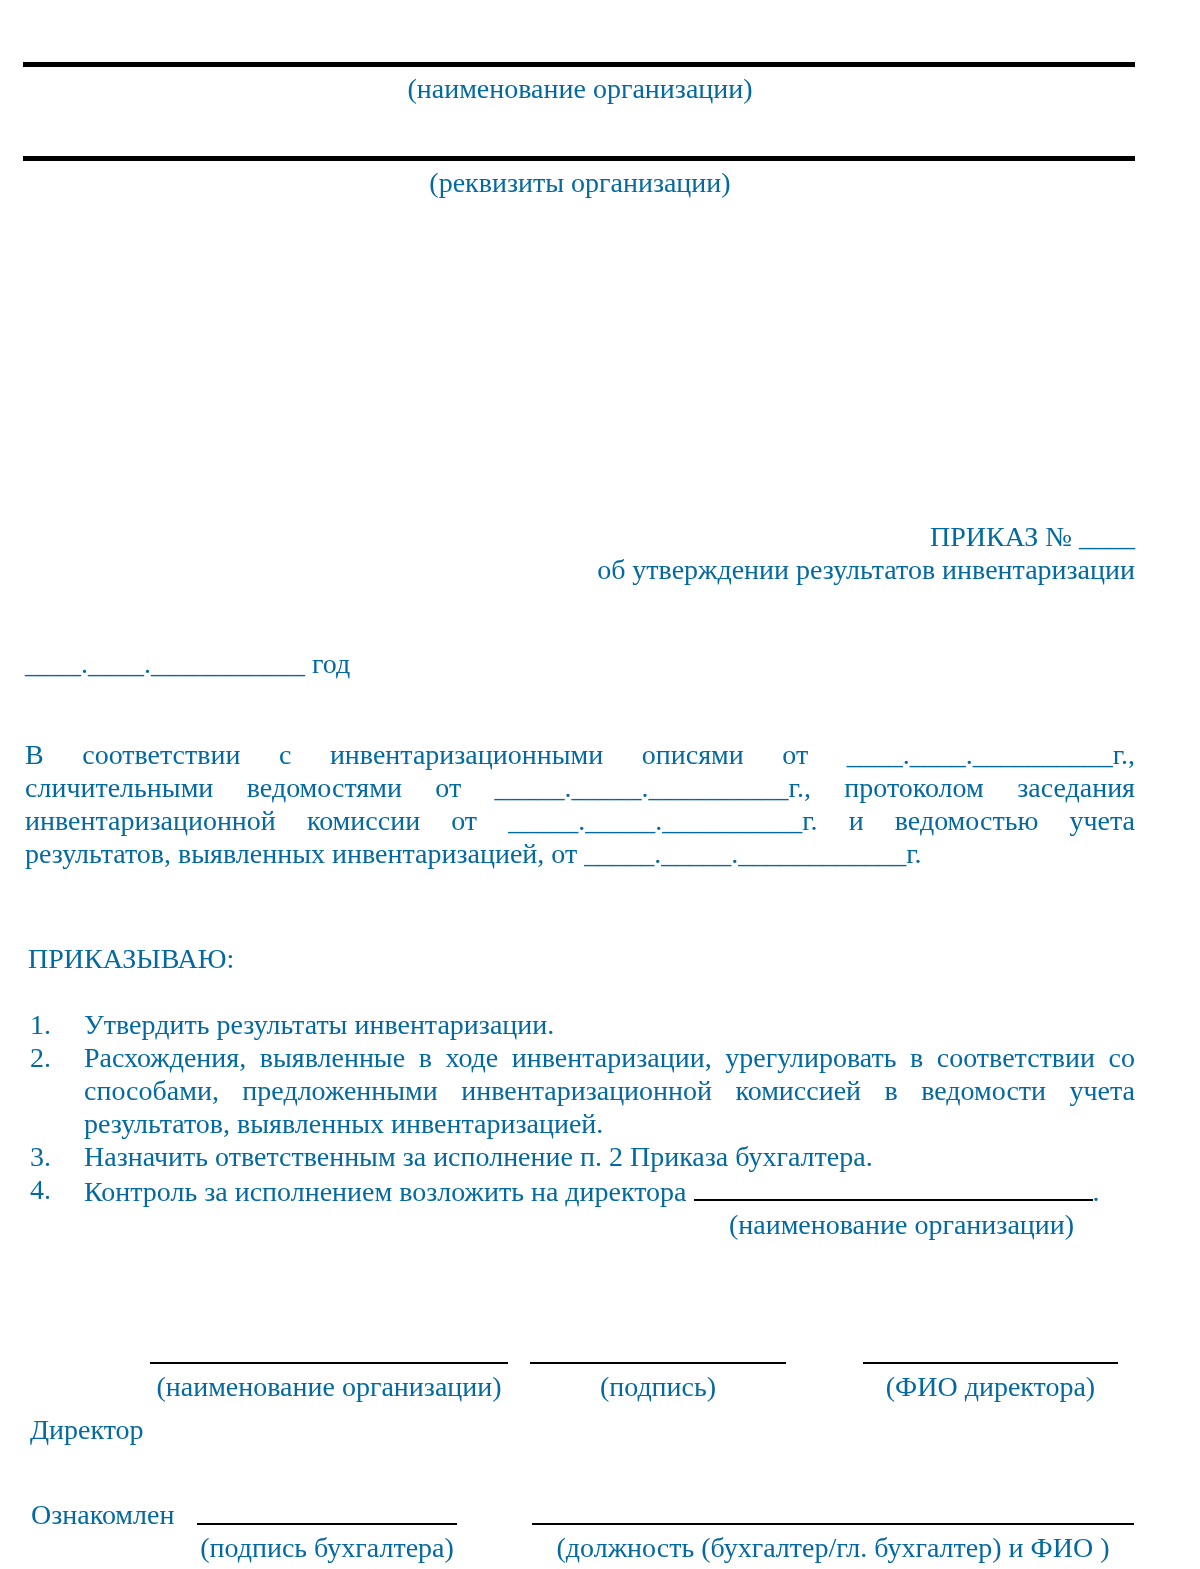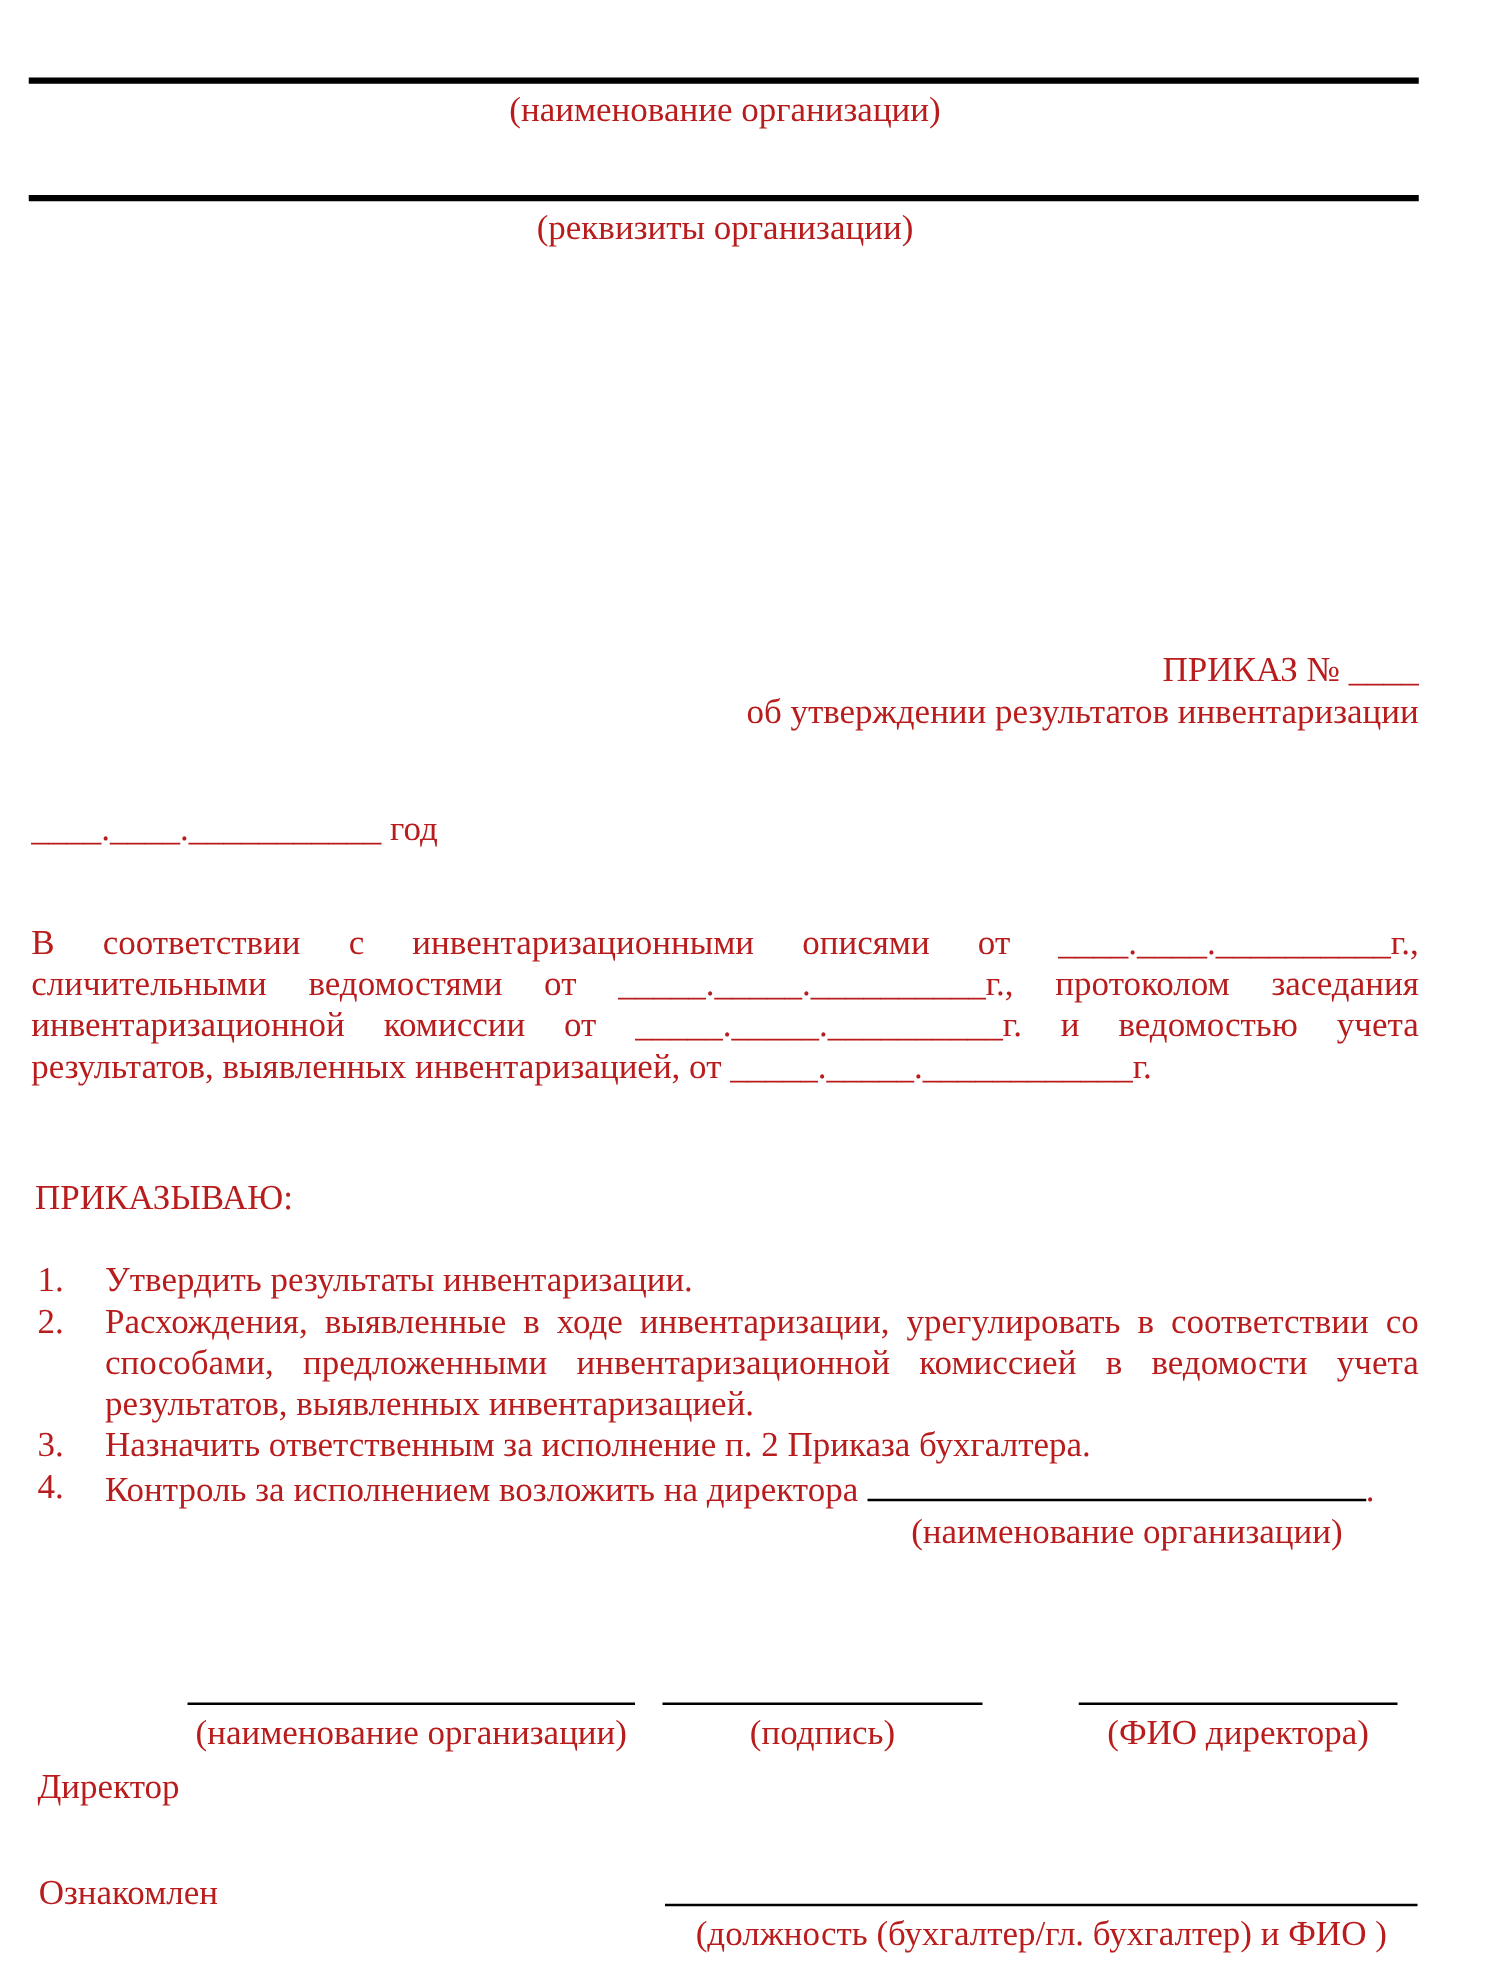--- a/index.html
+++ b/index.html
@@ -1,20 +1,20 @@
 <!DOCTYPE html>
 <html><head>
 <meta charset="utf-8">
 <style>
   html,body{margin:0;padding:0;background:#fff;}
   .page{
     position:relative;
     width:1200px;height:1569px;
     background:#ffffff;
-    color:#b91c1c;
+    color:#0369a1;
     font-family:"Liberation Serif","DejaVu Serif",serif;
     font-size:28px;
     line-height:33px;
     overflow:hidden;
   }
   .abs{position:absolute;}
   .rule{background:#000000;height:5px;width:1112px;left:23px;}
   .center-cap{left:25px;width:1110px;text-align:center;}
   .title-block{left:25px;width:1110px;text-align:right;top:520px;}
   .date-line{left:25px;top:647px;white-space:nowrap;}
@@ -116,19 +116,23 @@
     <div class="sig-cap">(подпись)</div>
   </div>
 
   <div class="abs dir-col3 sig-col">
     <div class="sig-line"></div>
     <div class="sig-cap">(ФИО директора)</div>
   </div>
 
   <div class="abs ack-label sig-label">Ознакомлен</div>
 
+  <div class="abs ack-col1 sig-col">
+    <div class="sig-line"></div>
+    <div class="sig-cap">(подпись бухгалтера)</div>
+  </div>
 
   <div class="abs ack-col2 sig-col">
     <div class="sig-line"></div>
     <div class="sig-cap">(должность (бухгалтер/гл. бухгалтер) и ФИО )</div>
   </div>
 
 </div>
 
 </body></html>

